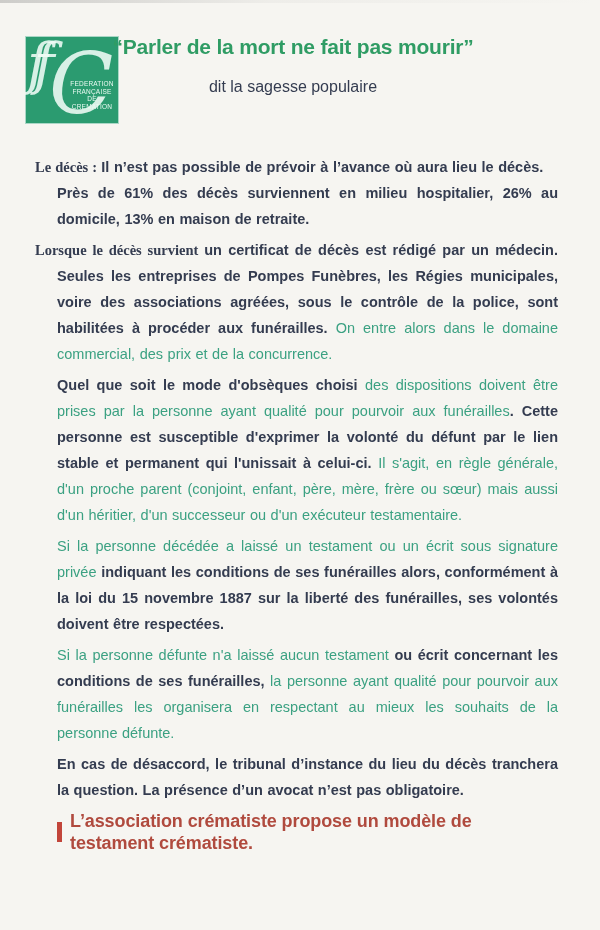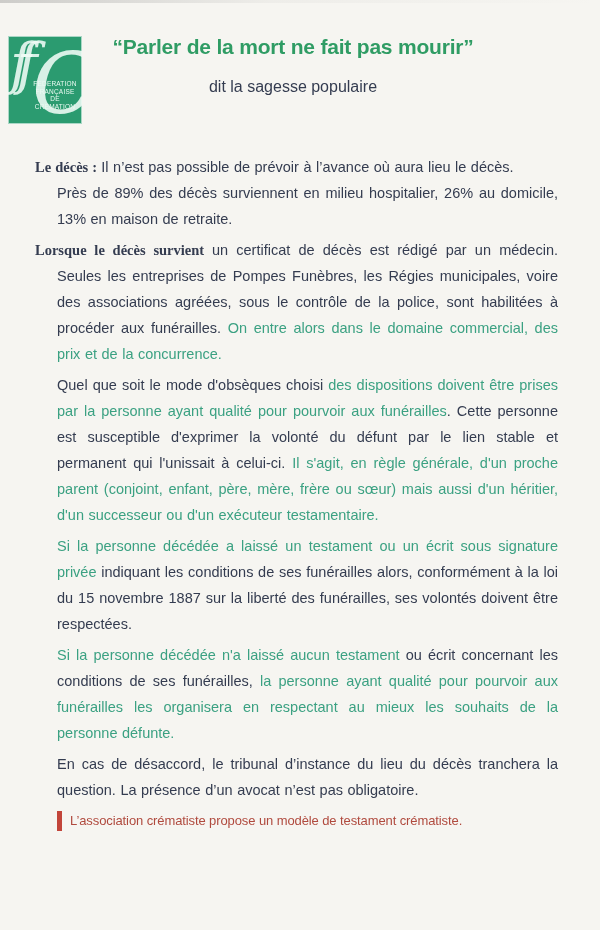--- a/index.html
+++ b/index.html
@@ -12,21 +12,21 @@
     overflow:hidden; font-family:"Liberation Sans",sans-serif; color:var(--ink);
     margin:0 auto;
   }
   .page::before{
     content:""; position:absolute; top:0; left:0; right:0; height:3px;
     background:linear-gradient(to right, rgba(110,110,110,.30), rgba(110,110,110,.06) 45%, rgba(110,110,110,0));
   }
   
   .header{position:relative; height:126px;}
   .logo{
-    position:absolute; left:8px; top:36px; width:74px; height:88px;
+    position:absolute; left:25px; top:36px; width:94px; height:88px;
     background:var(--logo_green); overflow:hidden; box-shadow:0 0 0 1px rgba(255,255,255,.6) inset;
   }
   .logo .mono-ff{
     position:absolute; left:2px; top:0px;
     font-family:"DejaVu Serif",serif; font-style:italic; font-weight:400;
     font-size:56px; letter-spacing:-14px; color:rgba(240,252,246,.88); line-height:1;
   }
   .logo .mono-c{
     position:absolute; left:24px; top:6px;
     font-family:"DejaVu Serif",serif; font-style:italic; font-weight:400;
@@ -46,27 +46,27 @@
   
   .content{padding:28px 42px 0 35px;}
   .para{
     margin:0 0 5px 0; font-size:14.5px; line-height:26px; word-spacing:.5px;
     hyphens:none; -webkit-hyphens:none;
   }
   .para.justify{text-align:justify;}
   .para.hanging{padding-left:22px; text-indent:-22px;}
   .para.indent{padding-left:22px;}
   .para.italic{font-style:italic; font-size:14.5px;}
-  .run-ink{color:var(--ink);}
+  .run-ink{color:var(--ink);font-weight:bold;}
   .run-green{color:var(--green);}
   .run-bold{font-weight:700;font-family:Liberation Serif, serif;}
   
   .footer-note{margin:7px 42px 0 57px; display:flex; align-items:center;}
   .footer-bar{flex:0 0 auto; width:5px; height:20px; background:var(--red_bar); margin-right:8px;}
-  .footer-text{font-size:13px; line-height:22px; font-weight:400; color:var(--red); letter-spacing:-.1px;text-align:center;}
+  .footer-text{font-size:18px; line-height:22px; font-weight:700; color:var(--red); letter-spacing:-.1px;}
 </style>
 </head>
 <body>
 
 <div class="page">
 
   <header class="header">
     <div class="logo">
       <span class="mono-ff">ff</span>
       <span class="mono-c">C</span>
@@ -76,25 +76,25 @@
         <span>CREMATION</span>
       </span>
     </div>
     <div class="title-block">
       <h1 class="title">“Parler de la mort ne fait pas mourir”</h1>
       <div class="subtitle">dit la sagesse populaire</div>
     </div>
   </header>
 
   <main class="content">
-      <p class="para hanging justify"><span class="run-ink run-bold">Le décès : </span><span class="run-ink">Il n’est pas possible de prévoir à l’avance où aura lieu le décès.</span><br><span class="run-ink">Près de 89% des décès surviennent en milieu hospitalier, 26% au domicile, 13% en maison de retraite.</span></p>
+      <p class="para hanging justify"><span class="run-ink run-bold">Le décès : </span><span class="run-ink">Il n’est pas possible de prévoir à l’avance où aura lieu le décès.</span><br><span class="run-ink">Près de 61% des décès surviennent en milieu hospitalier, 26% au domicile, 13% en maison de retraite.</span></p>
       <p class="para hanging justify"><span class="run-ink run-bold">Lorsque le décès survient </span><span class="run-ink">un certificat de décès est rédigé par un médecin. Seules les entreprises de Pompes Funèbres, les Régies municipales, voire des associations agréées, sous le contrôle de la police, sont habilitées à procéder aux funérailles. </span><span class="run-green">On entre alors dans le domaine commercial, des prix et de la concurrence.</span></p>
       <p class="para indent justify"><span class="run-ink">Quel que soit le mode d'obsèques choisi </span><span class="run-green">des dispositions doivent être prises par la personne ayant qualité pour pourvoir aux funérailles</span><span class="run-ink">. Cette personne est susceptible d'exprimer la volonté du défunt par le lien stable et permanent qui l'unissait à celui-ci. </span><span class="run-green">Il s'agit, en règle générale, d'un proche parent (conjoint, enfant, père, mère, frère ou sœur) mais aussi d'un héritier, d'un successeur ou d'un exécuteur testamentaire.</span></p>
       <p class="para indent justify"><span class="run-green">Si la personne décédée a laissé un testament ou un écrit sous signature privée</span><span class="run-ink"> indiquant les conditions de ses funérailles alors, conformément à la loi du 15 novembre 1887 sur la liberté des funérailles, ses volontés doivent être respectées.</span></p>
-      <p class="para indent justify"><span class="run-green">Si la personne décédée n'a laissé aucun testament </span><span class="run-ink">ou écrit concernant les conditions de ses funérailles, </span><span class="run-green">la personne ayant qualité pour pourvoir aux funérailles les organisera en respectant au mieux les souhaits de la personne défunte.</span></p>
+      <p class="para indent justify"><span class="run-green">Si la personne défunte n'a laissé aucun testament </span><span class="run-ink">ou écrit concernant les conditions de ses funérailles, </span><span class="run-green">la personne ayant qualité pour pourvoir aux funérailles les organisera en respectant au mieux les souhaits de la personne défunte.</span></p>
       <p class="para indent justify"><span class="run-ink">En cas de désaccord, le tribunal d’instance du lieu du décès tranchera la question. La présence d’un avocat n’est pas obligatoire.</span></p>
     </main>
 
   <div class="footer-note">
     <span class="footer-bar"></span>
     <span class="footer-text">L’association crématiste propose un modèle de testament crématiste.</span>
   </div>
 
 </div>
 

